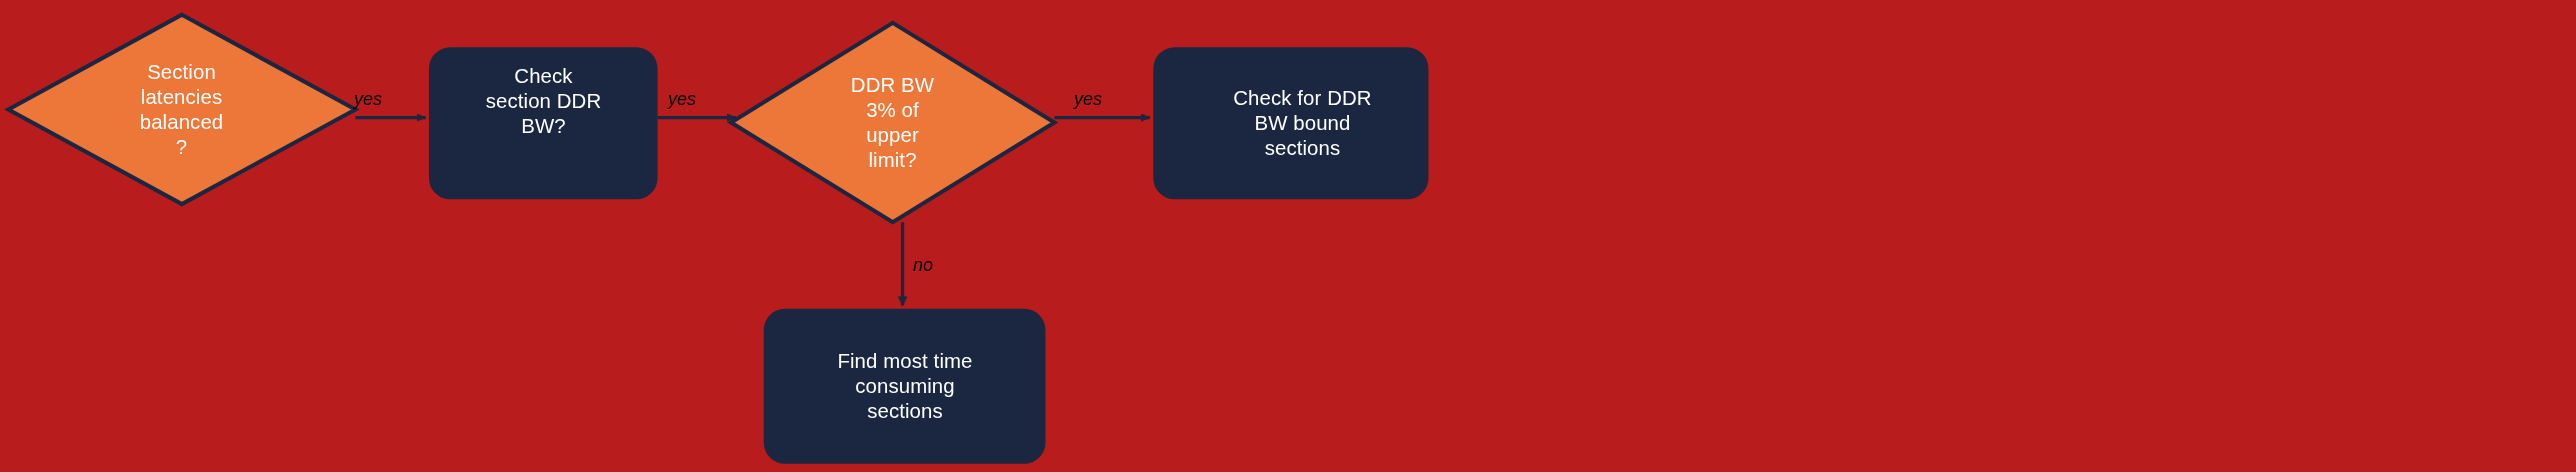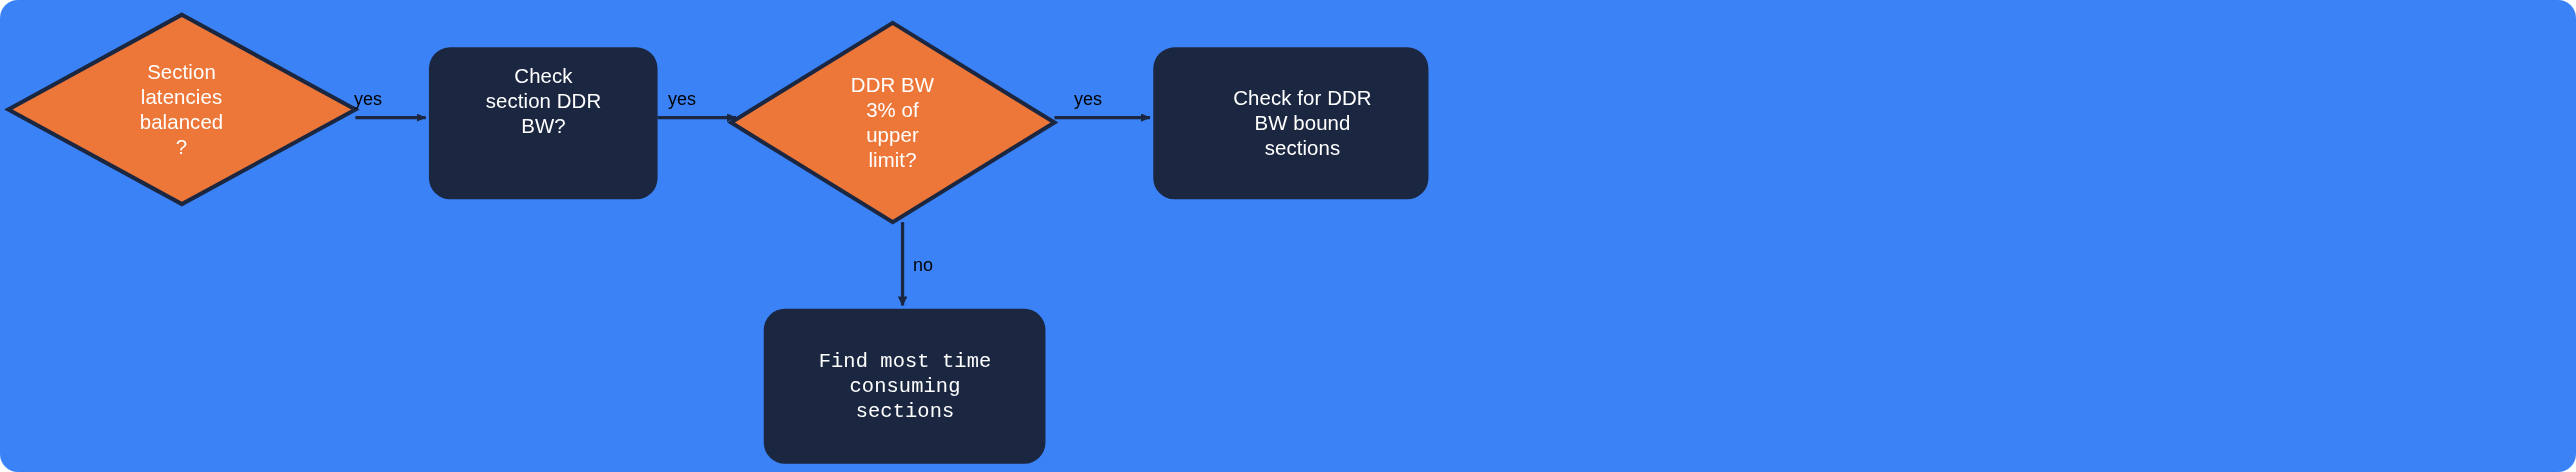--- a/index.html
+++ b/index.html
@@ -8,23 +8,22 @@
     padding: 0;
     background: #ffffff;
   }
   body {
     font-family: "Liberation Sans", sans-serif;
   }
   #canvas {
     position: relative;
     width: 2576px;
     height: 472px;
-    background: #3b82f6;
+    background: #b91c1c;
     overflow: hidden;
-    border-radius: 18px;
   }
   
   #svg-layer {
     position: absolute;
     left: 0;
     top: 0;
     width: 2576px;
     height: 472px;
   }
   
@@ -42,20 +41,21 @@
     pointer-events: none;
     letter-spacing: 0.1px;
   }
   .edge-label {
     position: absolute;
     color: #000000;
     font-family: "Liberation Sans", sans-serif;
     font-size: 18px;
     line-height: 19.6px;
     white-space: nowrap;
+    font-style: italic;
   }
 </style>
 </head>
 <body>
 
 <div id="canvas">
 
   <svg id="svg-layer" viewBox="0 0 3154 578" xmlns="http://www.w3.org/2000/svg">
     <defs>
       <marker id="arrowhead" markerWidth="12" markerHeight="10" refX="11" refY="5" orient="auto" markerUnits="userSpaceOnUse">
@@ -96,21 +96,21 @@
 
   <div class="node-label" style="left:780px; top:23px; width:225px; height:199px;">DDR BW
 3% of
 upper
 limit?</div>
 
   <div class="node-label" style="left:1153px; top:47px; width:299px; height:152px;">Check for DDR
 BW bound
 sections</div>
 
-  <div class="node-label" style="left:764px; top:309px; width:282px; height:155px;font-family:Liberation Mono, monospace;">Find most time
+  <div class="node-label" style="left:764px; top:309px; width:282px; height:155px;">Find most time
 consuming
 sections</div>
 
   <div class="edge-label" style="left:354px; top:90px;">yes</div>
 
   <div class="edge-label" style="left:668px; top:90px;">yes</div>
 
   <div class="edge-label" style="left:1074px; top:90px;">yes</div>
 
   <div class="edge-label" style="left:913px; top:256px;">no</div>

